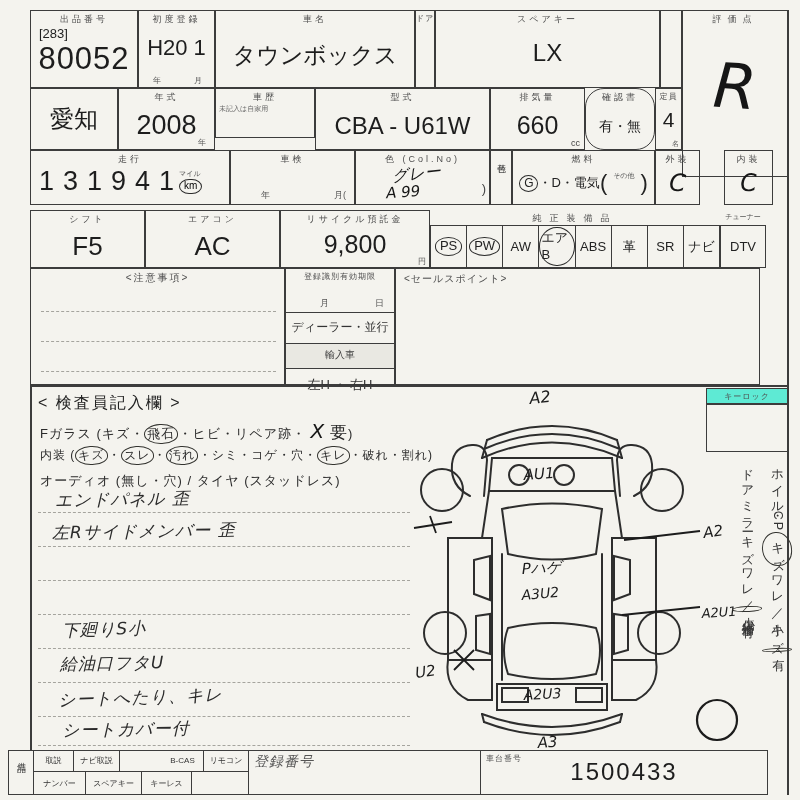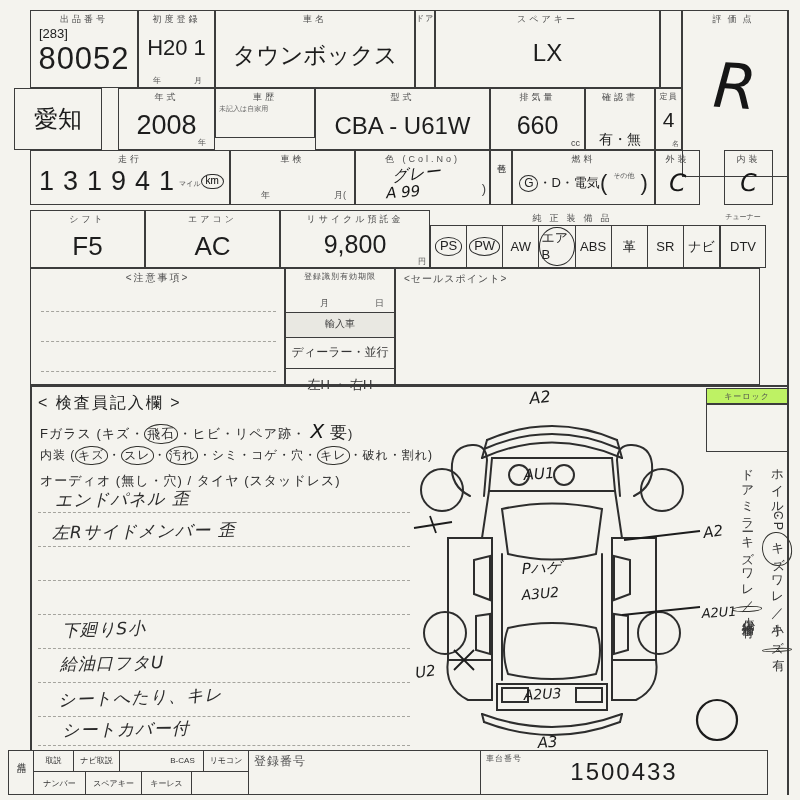--- a/index.html
+++ b/index.html
@@ -56,21 +56,21 @@
 
   <div class="cell" style="left:660px;top:10px;width:22px;height:78px;">
     <div class="hdr tiny vtext" style="margin:4px auto 0;">員数</div>
   </div>
 
   <div class="cell" style="left:682px;top:10px;width:106px;height:167px;">
     <div class="hdr" style="letter-spacing:6px;">評価点</div>
     <div class="val hw" style="font-size:62px;margin-top:24px;transform:rotate(4deg);">R</div>
   </div>
 
-  <div class="cell" style="left:14px;top:88px;width:88px;height:62px;">
+  <div class="cell" style="left:30px;top:88px;width:88px;height:62px;">
     <div class="val" style="font-size:24px;margin-top:14px;">愛知</div>
   </div>
 
   <div class="cell" style="left:118px;top:88px;width:97px;height:62px;">
     <div class="hdr">年式</div>
     <div class="val" style="font-size:27px;margin-top:6px;">2008</div>
     <div style="position:absolute;bottom:1px;right:8px;font-size:8px;color:#555;">年</div>
   </div>
 
   <div class="cell" style="left:215px;top:88px;width:100px;height:50px;">
@@ -82,36 +82,36 @@
     <div class="hdr">型式</div>
     <div class="val" style="font-size:24px;margin-top:8px;">CBA - U61W</div>
   </div>
 
   <div class="cell" style="left:490px;top:88px;width:95px;height:62px;">
     <div class="hdr">排気量</div>
     <div class="val" style="font-size:25px;margin-top:7px;">660</div>
     <div style="position:absolute;bottom:1px;right:4px;font-size:9px;color:#444;">cc</div>
   </div>
 
-  <div class="cell" style="left:585px;top:88px;width:70px;height:62px;">
+  <div class="cell" style="left:585px;top:88px;width:70px;height:62px;border-radius:19px;">
     <div class="hdr">確認書</div>
-    <div class="val" style="font-size:14px;margin-top:27px;">有・無</div>
+    <div class="val" style="font-size:14px;margin-top:14px;">有・無</div>
   </div>
 
   <div class="cell" style="left:655px;top:88px;width:27px;height:62px;">
     <div class="hdr tiny">定員</div>
     <div class="val" style="font-size:21px;margin-top:6px;">4</div>
     <div style="position:absolute;bottom:0;right:2px;font-size:7px;color:#555;">名</div>
   </div>
 
   <div class="cell" style="left:30px;top:150px;width:200px;height:55px;">
     <div class="hdr">走行</div>
     <div style="display:flex;align-items:center;padding-left:8px;">
       <span class="val" style="font-size:27px;letter-spacing:9px;">131941</span>
-      <span style="display:inline-flex;flex-direction:row;align-items:flex-end;margin-left:-4px;">
+      <span style="display:inline-flex;flex-direction:column;align-items:flex-start;margin-left:-4px;">
         <span style="font-size:7px;color:#555;">マイル</span>
         <span class="circ" style="font-size:10px;border-radius:50%/60%;">km</span>
       </span>
     </div>
   </div>
 
   <div class="cell" style="left:230px;top:150px;width:125px;height:55px;">
     <div class="hdr">車検</div>
     <div style="position:absolute;bottom:2px;left:30px;font-size:9px;color:#555;">年</div>
     <div style="position:absolute;bottom:2px;right:8px;font-size:9px;color:#555;">月(</div>
@@ -208,22 +208,22 @@
     <div class="dash" style="left:10px;top:72px;width:235px;"></div>
     <div class="dash" style="left:10px;top:102px;width:235px;"></div>
   </div>
 
   <div class="cell" style="left:285px;top:268px;width:110px;height:117px;">
     <div class="hdr tiny">登録識別有効期限</div>
     <div style="position:relative;height:30px;border-bottom:1.4px solid #3c3c3c;">
       <span style="position:absolute;bottom:2px;left:34px;font-size:9px;color:#555;">月</span>
       <span style="position:absolute;bottom:2px;right:10px;font-size:9px;color:#555;">日</span>
     </div>
+    <div style="height:24px;border-bottom:1.4px solid #3c3c3c;text-align:center;font-size:12px;color:#333;padding-top:6px;"><span>ディーラー・並行</span></div>
     <div style="height:20px;border-bottom:1.4px solid #3c3c3c;text-align:center;font-size:10px;color:#444;padding-top:4px;background:#e9e8e2;"><span>輸入車</span></div>
-    <div style="height:24px;border-bottom:1.4px solid #3c3c3c;text-align:center;font-size:12px;color:#333;padding-top:6px;"><span>ディーラー・並行</span></div>
     <div style="height:26px;text-align:center;font-size:13px;color:#333;padding-top:7px;"><span>左H ・ 右H</span></div>
   </div>
 
   <div class="cell" style="left:395px;top:268px;width:365px;height:117px;">
     <div style="font-size:10px;color:#4e4e4e;letter-spacing:1px;padding:3px 0 0 8px;">&lt;セールスポイント&gt;</div>
   </div>
 
   <div class="hline" style="left:30px;top:385px;width:758px;height:2px;"></div>
   <div class="vline" style="left:30px;top:385px;width:1.6px;height:365px;"></div>
   <div class="vline" style="left:787px;top:10px;width:1.6px;height:785px;"></div>
@@ -325,21 +325,21 @@
       <text x="110" y="186" font-size="15" transform="rotate(-3 110 186)">Pハゲ</text>
       <text x="110" y="212" font-size="14" transform="rotate(-5 110 212)">A3U2</text>
       <text x="290" y="230" font-size="13" transform="rotate(-4 290 230)">A2U1</text>
       <text x="4" y="290" font-size="15" transform="rotate(-8 4 290)">U2</text>
       <text x="112" y="312" font-size="14" transform="rotate(-3 112 312)">A2U3</text>
       <text x="126" y="360" font-size="15" transform="rotate(-4 126 360)">A3</text>
     </g>
   </svg>
 
   <div style="position:absolute;left:706px;top:388px;width:82px;height:64px;">
-    <div class="cell" style="left:0;top:0;width:82px;height:16px;background:#bef264;">
+    <div class="cell" style="left:0;top:0;width:82px;height:16px;background:#5eead4;">
       <div class="hdr tiny" style="padding-top:2px;">キーロック</div>
     </div>
     <div class="cell" style="left:0;top:16px;width:82px;height:48px;"></div>
   </div>
 
   <div class="vtext" style="position:absolute;left:732px;top:460px;height:292px;font-size:12.5px;color:#333;line-height:1.9;letter-spacing:2px;">
     <div><span>ホイル・CP</span><span class="hcirc">キズ</span><span>ワレ／小キズ</span><span class="hcirc">有</span></div>
     <div><span>ドアミラー</span><span>キズ</span><span>ワレ／</span><span class="hcirc">小傷</span><span>補修有</span></div>
   </div>
 
@@ -377,21 +377,21 @@
     <div class="smallcell" style="width:50px;">
         <span>キーレス</span>
       </div>
     <div class="smallcell" style="width:56px;border-right:none;margin-top:48px;">
         <span>スマートキー</span>
       </div>
   </div>
   <div class="vline" style="left:248px;top:750px;width:1.4px;height:45px;"></div>
 
   <div style="position:absolute;left:248px;top:750px;width:232px;height:45px;">
-    <div style="font-size:12px;color:#555;padding:3px 0 0 6px;letter-spacing:1px;">登録番号</div>
+    <div style="font-size:14px;color:#555;padding:3px 0 0 6px;letter-spacing:1px;font-style:italic;">登録番号</div>
   </div>
   <div class="vline" style="left:480px;top:750px;width:1.4px;height:45px;"></div>
 
   <div style="position:absolute;left:480px;top:750px;width:288px;height:45px;">
     <div style="font-size:8px;color:#555;padding:3px 0 0 6px;letter-spacing:1px;">車台番号</div>
     <div class="val" style="font-size:24px;margin-top:-6px;letter-spacing:2px;">1500433</div>
   </div>
 
 </div>
 

